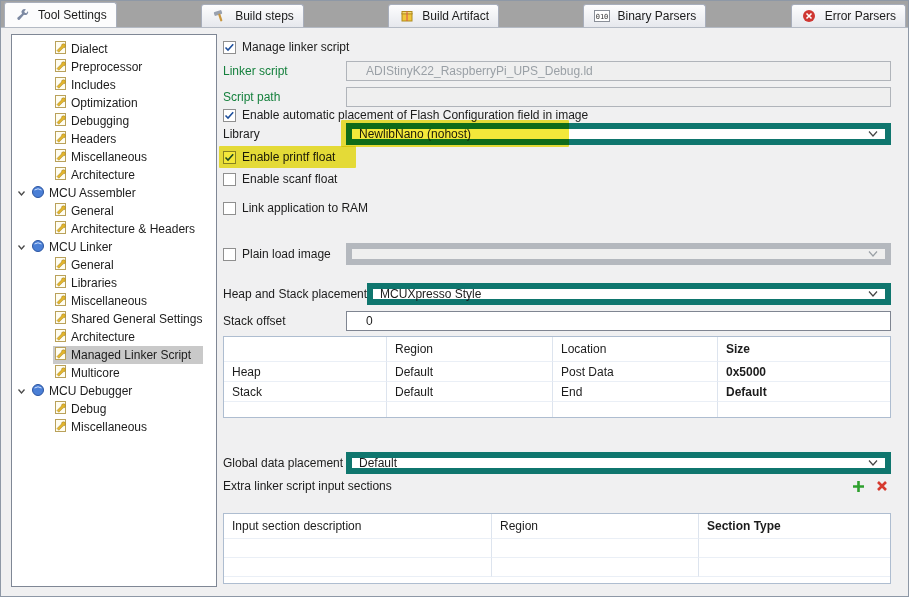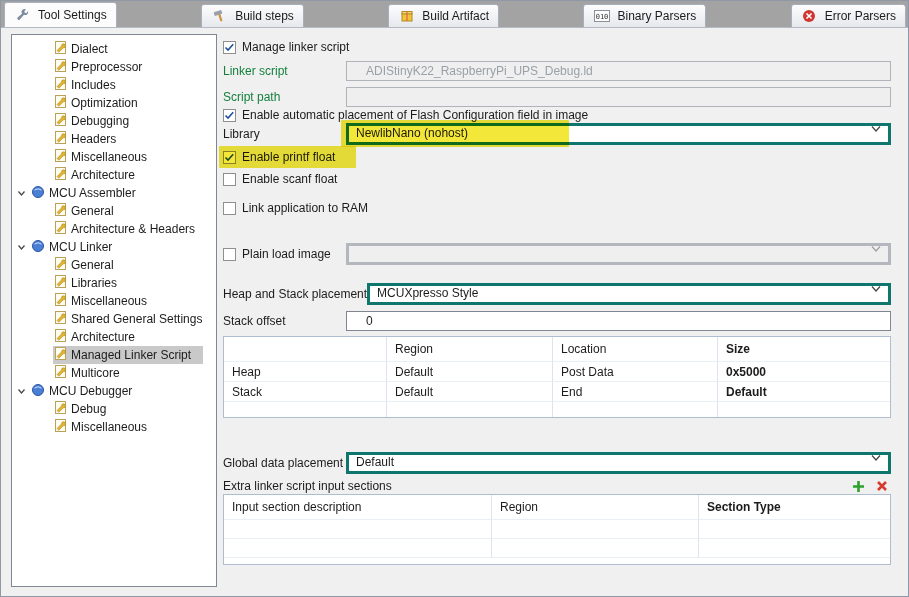--- a/index.html
+++ b/index.html
@@ -30,22 +30,22 @@
   .rpanel{position:absolute;left:222px;top:33px;width:676px;}
   .row{position:relative;display:flex;align-items:center;width:668px;}
   .lbl{min-width:123px;flex:none;white-space:nowrap;}
   .lbl.dim{color:#15803d;}
   .flex1{flex:1;}
   .cb{width:13px;height:13px;box-sizing:border-box;border:1px solid #8f8f8f;background:#fff;
     display:inline-flex;align-items:center;justify-content:center;flex:none;margin-right:6px;}
   .field{box-sizing:border-box;border:1px solid #7f8591;background:#fff;height:20px;
     font:12px "Liberation Sans",sans-serif;padding:0 19px;color:#1c1c1c;outline:none;}
   .field.disabled{background:#efefef;color:#9aa0a6;border-color:#b0b4ba;}
-  .dd{box-sizing:border-box;border:3px solid #0f766e;background:#fff;height:22px;
-    display:flex;align-items:flex-start;padding:0 7px;cursor:pointer;}
+  .dd{box-sizing:border-box;border:6px solid #0f766e;background:#fff;height:22px;
+    display:flex;align-items:center;padding:0 7px;cursor:pointer;}
   .dd.disabled{background:#efefef;border-color:#b4b8be;color:#9aa0a6;}
   .caret{margin-left:auto;display:inline-flex;padding-left:6px;}
   .hl{position:absolute;background:#f3e83a;mix-blend-mode:multiply;pointer-events:none;border-radius:1px;}
 
   
   .tbl{box-sizing:border-box;width:668px;border:1px solid #aebdd0;background:#fff;overflow:hidden;}
   .tr{display:flex;}
   .td{box-sizing:border-box;display:flex;align-items:center;padding:0 8px;
     border-right:1px solid #dde4ee;border-bottom:1px solid #eaeff6;white-space:nowrap;overflow:hidden;}
   .td.last{border-right:none;flex:1;font-weight:bold;}
@@ -471,21 +471,21 @@
             <path d="M6.5 1 V12 M1 6.5 H12" stroke="#2ea02e" stroke-width="2.6"></path>
           </svg>
       </span>
       <span class="iconbtn" style="margin-left:6px">
         <svg width="12" height="12" viewBox="0 0 12 12">
             <path d="M2 2 L10 10 M10 2 L2 10" stroke="#d63a2f" stroke-width="2.6"></path>
           </svg>
       </span>
     </div>
 
-    <div class="tbl" style="height:71px">
+    <div class="tbl" style="margin-top:19px;height:71px">
       <div class="tr thead">
         <div class="td t2c0">Input section description</div>
         <div class="td t2c1">Region</div>
         <div class="td last">Section Type</div>
       </div>
       <div class="tbody">
         <div class="tr" style="height:19px">
           <div class="td t2c0" style="height:19px"></div>
           <div class="td t2c1" style="height:19px"></div>
           <div class="td last" style="height:19px"></div>

